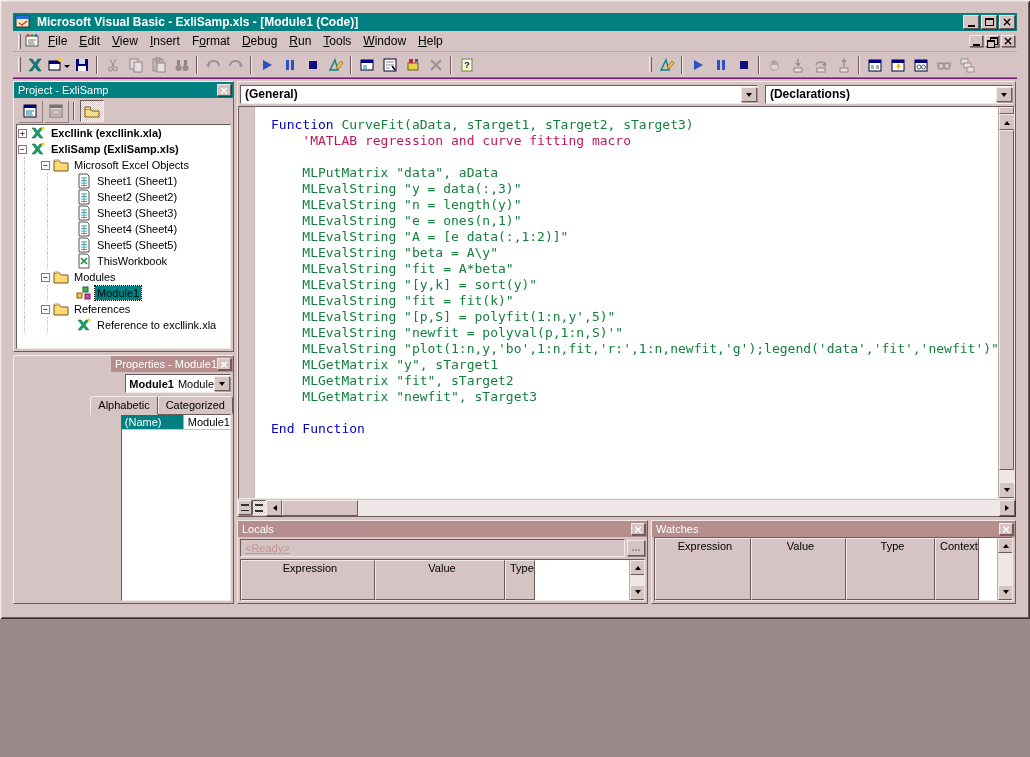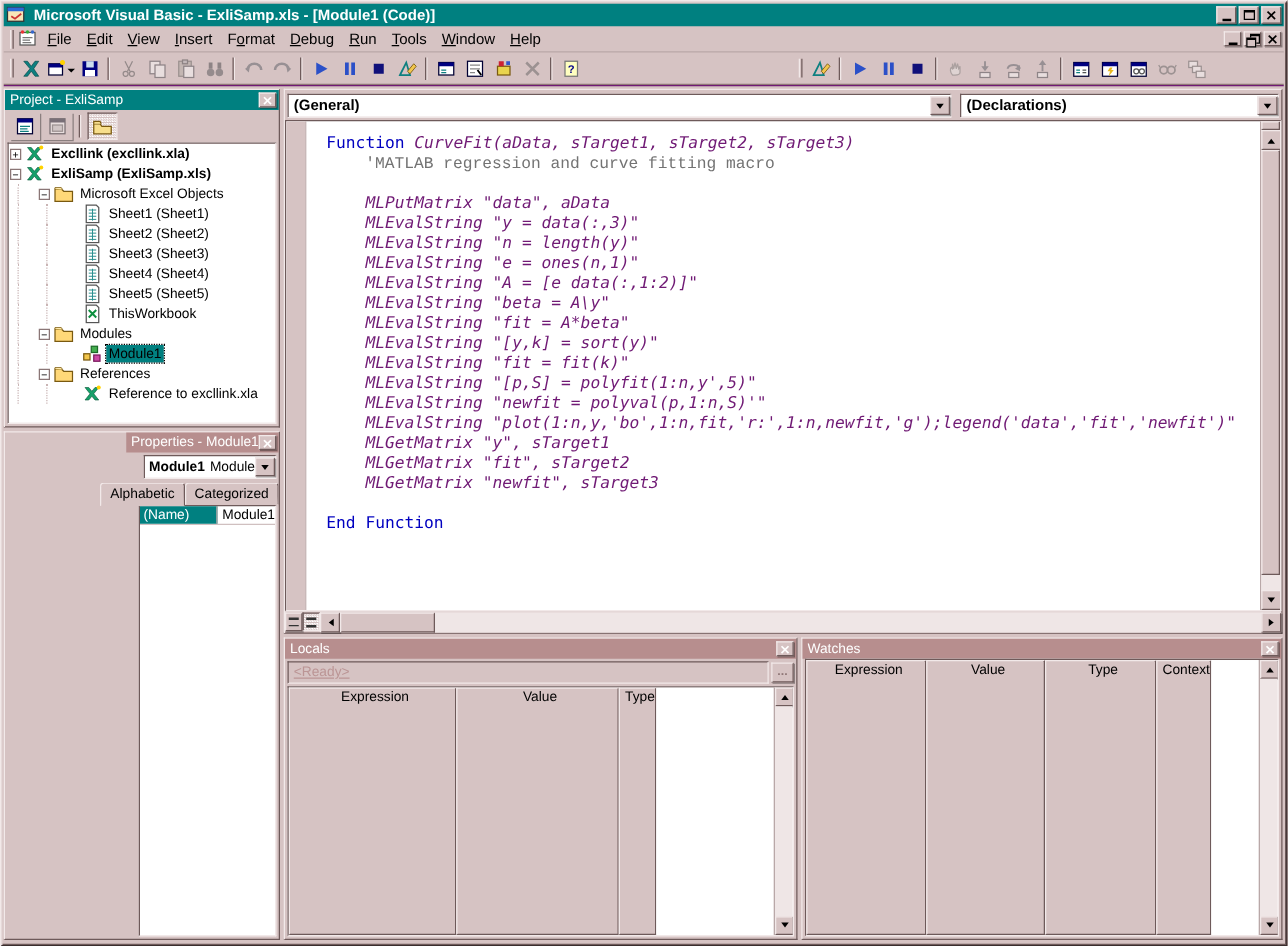--- a/index.html
+++ b/index.html
@@ -1,21 +1,21 @@
 <!DOCTYPE html>
 <html style="--teal: #008080; --rose: #b78e8e; --face: #d6c3c3;"><head>
 <meta charset="utf-8">
 <style>
   :root{
     --teal:#008080; --rose:#b78e8e; --face:#d6c3c3;
     --lite:#f2e9e9; --dark:#6e5a5a; --darker:#3a2e2e; --trk:#efe6e6;
   }
   *{box-sizing:border-box; margin:0; padding:0;}
   body{margin:0; background:#9a8a8a; font-family:"Liberation Sans",sans-serif;}
-  .window{width:1030px;height:757px;background:var(--face);padding:3px;display:flex;flex-direction:column;
+  .window{width:1030px;height:619px;background:var(--face);padding:13px;display:flex;flex-direction:column;
     box-shadow:inset 1px 1px 0 var(--lite), inset -1px -1px 0 var(--darker), inset 2px 2px 0 #e2d4d4, inset -2px -2px 0 var(--dark);}
   
   .titlebar{flex:0 0 18px;background:var(--teal);display:flex;align-items:center;gap:4px;padding:0 2px;}
   .title-text{color:#fff;font-size:12px;font-weight:bold;flex:1;white-space:nowrap;overflow:hidden;}
   .win-controls{display:flex;gap:2px;align-items:center;}
   .btn3d{background:var(--face);border:1px solid;border-color:var(--lite) var(--dark) var(--dark) var(--lite);
     box-shadow:1px 1px 0 rgba(0,0,0,.35);display:inline-flex;align-items:center;justify-content:center;}
   .btn3d.pressed{border-color:var(--dark) var(--lite) var(--lite) var(--dark);box-shadow:none;
     background:repeating-conic-gradient(#fff 0% 25%, var(--face) 0% 50%) 0 0/2px 2px;}
   .win-btn{width:16px;height:14px;}
@@ -87,22 +87,22 @@
   .combo{height:19px;display:flex;align-items:center;padding-left:4px;font-size:11px;
     border:1px solid;border-color:var(--dark) var(--lite) var(--lite) var(--dark);background:#fff;}
   .combo .combo-text{font-weight:bold;font-size:12px;}
   .code-combos .combo:first-child{flex:0 0 67%;}
   .code-combos .combo:last-child{flex:1;}
   .code-body{flex:1;display:flex;border:1px solid;border-color:var(--dark) var(--lite) var(--lite) var(--dark);background:#fff;overflow:hidden;}
   .code-margin{width:16px;flex:0 0 16px;background:var(--face);border-right:1px solid #c8b8b8;}
   .code-text{flex:1;padding:10px 2px 0 16px;font-family:"DejaVu Sans Mono","Liberation Mono",monospace;
     font-size:13px;line-height:16px;white-space:pre;overflow:hidden;}
   .seg-k{color:#0000c0;}
-  .seg-c{color:#737373;font-family:Liberation Mono, monospace;}
-  .seg-n{color:#701a75;font-style:italic;}
+  .seg-c{color:#be185d;}
+  .seg-n{color:#15803d;}
   .sb-v{width:16px;flex:0 0 16px;display:flex;flex-direction:column;background:var(--trk);border-left:1px solid #b9a8a8;}
   .sb-h{flex:1;display:flex;background:var(--trk);height:16px;}
   .sb-btn{width:16px;height:16px;flex:0 0 16px;}
   .sb-thumb{background:var(--face);border:1px solid;border-color:var(--lite) var(--dark) var(--dark) var(--lite);}
   .sb-v .sb-thumb{flex:1;margin:0;width:100%;}
   .sb-h .sb-thumb{width:76px;flex:0 0 76px;height:16px;}
   .sb-track{background:var(--trk);}
   .sb-v .sb-track{height:12px;flex:0 0 12px;}
   .sb-h .sb-track{flex:1;}
   .split-box{height:7px;flex:0 0 7px;background:var(--face);border:1px solid;border-color:var(--lite) var(--dark) var(--dark) var(--lite);}

